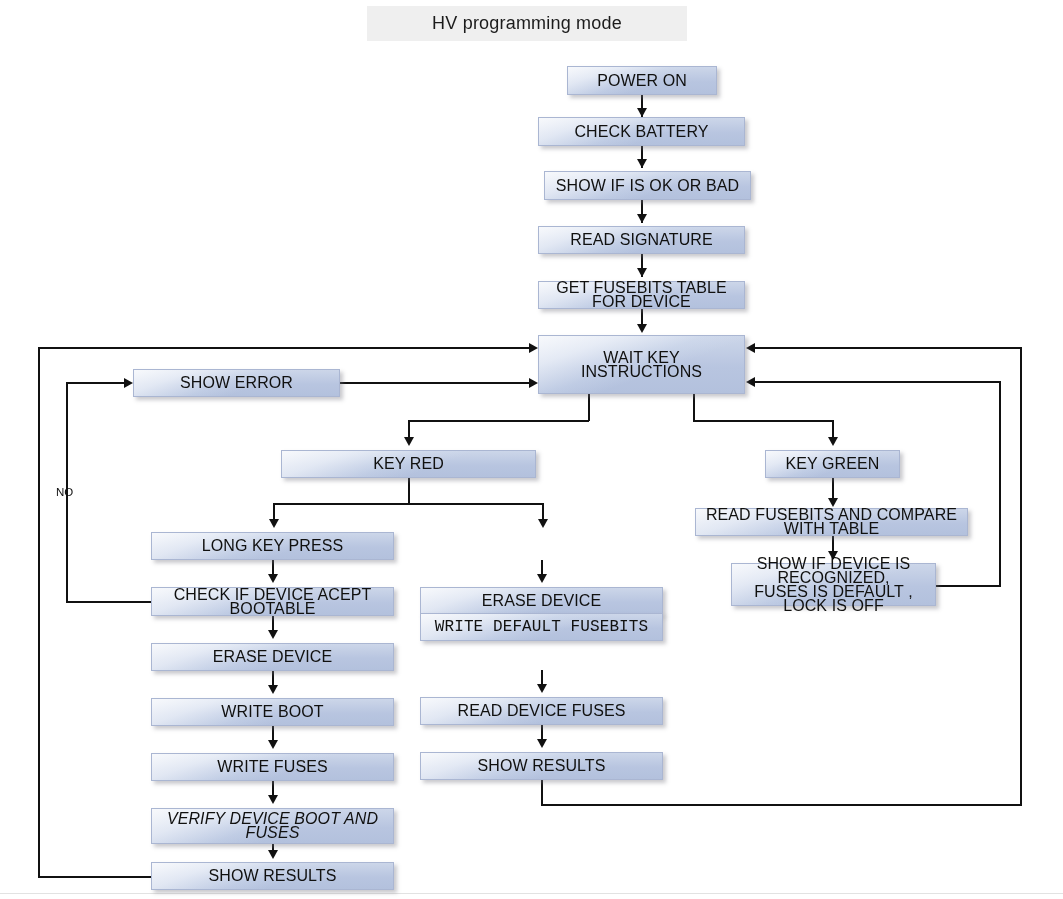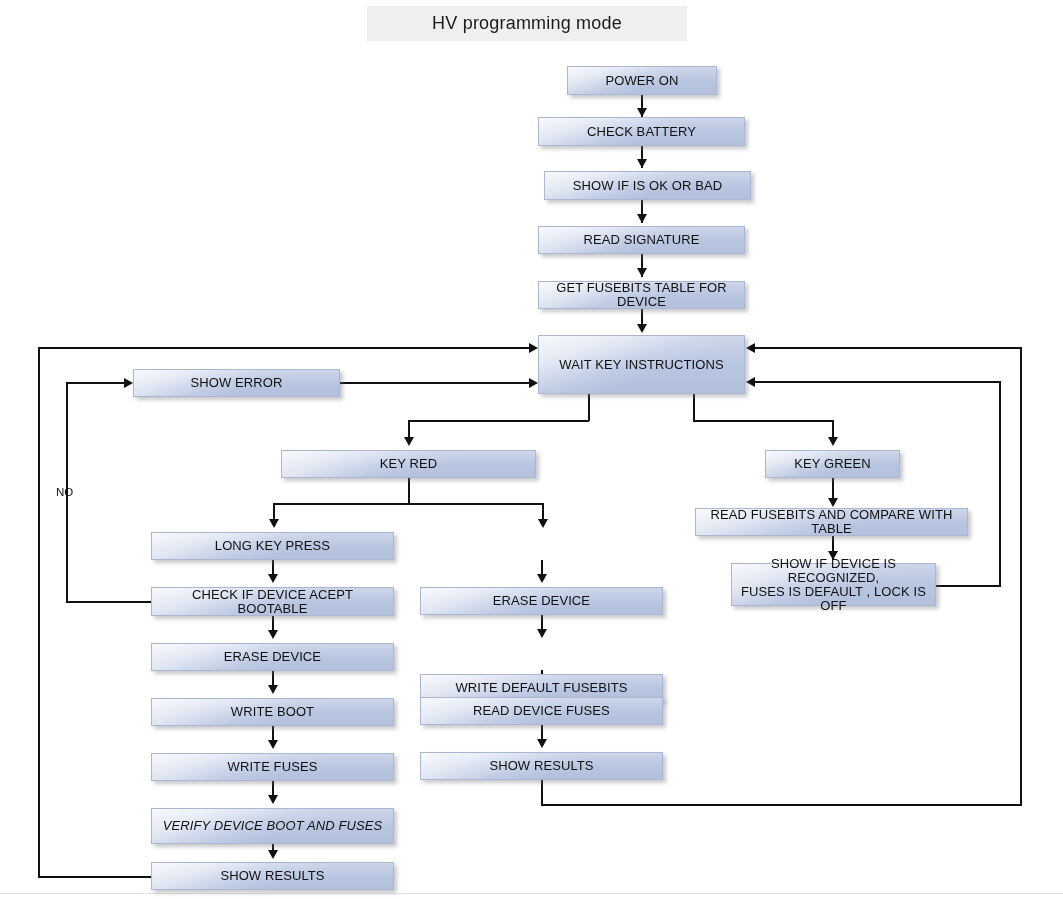--- a/index.html
+++ b/index.html
@@ -41,21 +41,21 @@
         rgba(214,224,241,0.32) 46%,
         rgba(179,193,221,0.0) 60%),
       linear-gradient(180deg, #ccd6e9 0%, #b8c5e0 55%, #b3c1dd 100%);
     border: 1px solid #aab6d2;
     box-shadow: 3px 3px 4px rgba(120,120,130,0.40);
     display: flex;
     align-items: center;
     justify-content: center;
     text-align: center;
     color: #10100f;
-    font-size: 13px;
+    font-size: 16px;
     line-height: 14px;
     letter-spacing: 0.1px;
     padding: 2px 6px;
     z-index: 4;
   }
   .node .label { display: block; white-space: pre-line; }
 
   
   .ln {
     position: absolute;
@@ -218,21 +218,21 @@
 
   <div class="ln v" style="left:541px; top:560px; height:21px;"></div>
   <div class="arrow down" style="left:537px; top:574px;"></div>
 
   <div class="node" style="left:420px; top:587px; width:243px; height:28px;">
     <span class="label">ERASE DEVICE</span>
   </div>
   <div class="ln v" style="left:541px; top:615px; height:21px;"></div>
   <div class="arrow down" style="left:537px; top:629px;"></div>
 
-  <div class="node" style="left:420px; top:674px; width:243px; height:28px;">
+  <div class="node" style="left:420px; top:613px; width:243px; height:28px;font-family:Liberation Mono, monospace;">
     <span class="label">WRITE DEFAULT FUSEBITS</span>
   </div>
   <div class="ln v" style="left:541px; top:670px; height:21px;"></div>
   <div class="arrow down" style="left:537px; top:684px;"></div>
 
   <div class="node" style="left:420px; top:697px; width:243px; height:28px;">
     <span class="label">READ DEVICE FUSES</span>
   </div>
   <div class="ln v" style="left:541px; top:725px; height:21px;"></div>
   <div class="arrow down" style="left:537px; top:739px;"></div>

